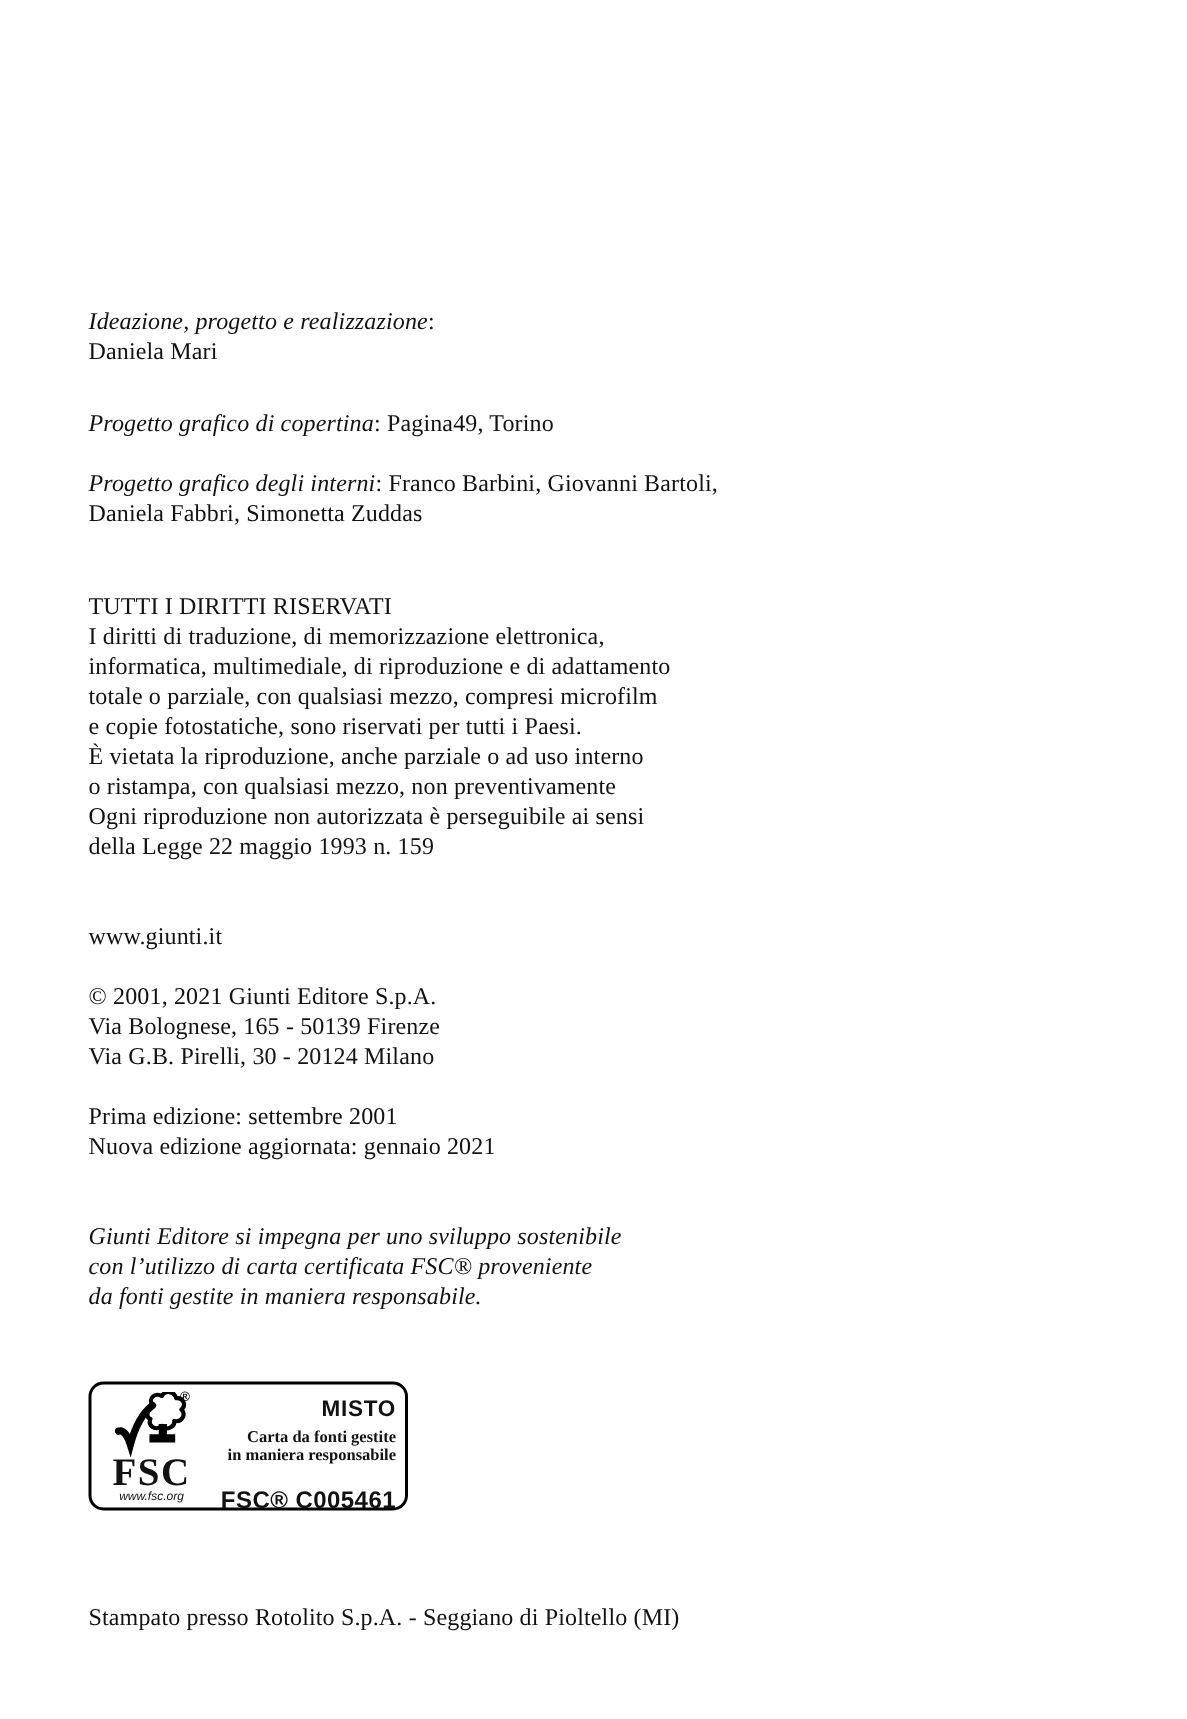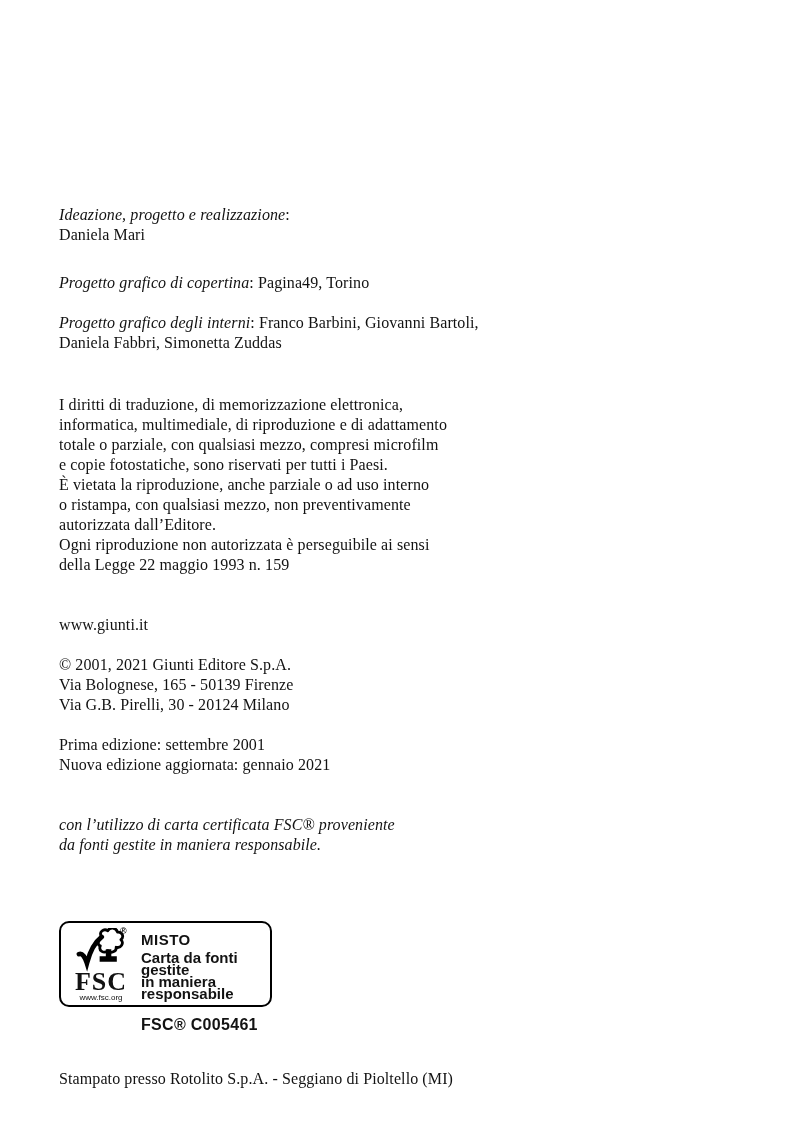--- a/index.html
+++ b/index.html
@@ -19,24 +19,24 @@
   .fsc-box {
     position:absolute; left:59px; top:921px;
     width:213px; height:86px;
     border:2px solid #000; border-radius:10px;
     background:#fff; display:flex;
   }
   .fsc-left { width:80px; position:relative; text-align:center; padding-top:5px; }
   .fsc-logo { display:block; margin:0 auto; }
   .fsc-reg { position:absolute; left:59px; top:3px; font-family:"Liberation Sans", sans-serif; font-size:9px; font-weight:bold; }
   .fsc-brand { font-family:"Liberation Serif", serif; font-weight:bold; font-size:26px; line-height:22px; letter-spacing:1px; margin-top:-1px; }
-  .fsc-url { font-family:"Liberation Sans", sans-serif; font-size:8px; line-height:10px; }
-  .fsc-right { flex:1; text-align:left; font-family:"Liberation Sans", sans-serif; font-weight:bold; padding-top:9px; padding-right:6px; }
+  .fsc-url { font-family:"Liberation Sans", sans-serif; font-size:8px; line-height:10px;font-style:italic; }
+  .fsc-right { flex:1; text-align:right; font-family:"Liberation Sans", sans-serif; font-weight:bold; padding-top:9px; padding-right:6px; }
   .fsc-type { font-size:15px; letter-spacing:0.5px; line-height:16px; }
-  .fsc-desc { font-size:15px; line-height:12px; margin-top:4px; }
+  .fsc-desc { font-size:11px; line-height:12px; margin-top:4px;font-family:Liberation Serif, serif; }
   .fsc-code { font-size:16px; line-height:18px; margin-top:16px; letter-spacing:0.3px; }
 </style>
 </head>
 <body>
 
 <div class="page">
 
   <section class="block" style="top:205px">
     <div class="line"><span class="it">Ideazione, progetto e realizzazione</span><span>:</span></div>
     <div class="line">Daniela Mari</div>
@@ -45,47 +45,48 @@
   <section class="block" style="top:273px">
     <div class="line"><span class="it">Progetto grafico di copertina</span><span>:</span> <span>Pagina49, Torino</span></div>
   </section>
 
   <section class="block" style="top:313px">
     <div class="line"><span class="it">Progetto grafico degli interni</span><span>:</span> <span>Franco Barbini, Giovanni Bartoli,</span></div>
     <div class="line">Daniela Fabbri, Simonetta Zuddas</div>
   </section>
 
   <section class="block" style="top:395px">
+    <div class="line">TUTTI I DIRITTI RISERVATI</div>
     <div class="line">I diritti di traduzione, di memorizzazione elettronica,</div>
     <div class="line">informatica, multimediale, di riproduzione e di adattamento</div>
     <div class="line">totale o parziale, con qualsiasi mezzo, compresi microfilm</div>
     <div class="line">e copie fotostatiche, sono riservati per tutti i Paesi.</div>
     <div class="line">È vietata la riproduzione, anche parziale o ad uso interno</div>
     <div class="line">o ristampa, con qualsiasi mezzo, non preventivamente</div>
-    <div class="line">autorizzata dall’Editore.</div>
     <div class="line">Ogni riproduzione non autorizzata è perseguibile ai sensi</div>
     <div class="line">della Legge 22 maggio 1993 n. 159</div>
   </section>
 
   <section class="block" style="top:615px">
     <div class="line">www.giunti.it</div>
   </section>
 
   <section class="block" style="top:655px">
     <div class="line">© 2001, 2021 Giunti Editore S.p.A.</div>
     <div class="line">Via Bolognese, 165 - 50139 Firenze</div>
     <div class="line">Via G.B. Pirelli, 30 - 20124 Milano</div>
   </section>
 
   <section class="block" style="top:735px">
     <div class="line">Prima edizione: settembre 2001</div>
     <div class="line">Nuova edizione aggiornata: gennaio 2021</div>
   </section>
 
   <section class="block it" style="top:815px">
+    <div class="line">Giunti Editore si impegna per uno sviluppo sostenibile</div>
     <div class="line">con l’utilizzo di carta certificata FSC® proveniente</div>
     <div class="line">da fonti gestite in maniera responsabile.</div>
   </section>
 
   <div class="fsc-box">
     <div class="fsc-left">
       <svg class="fsc-logo" width="50" height="44" viewBox="0 0 72 64">
         <path d="M4 38 C9 36 13 43 15.5 51 C20 34 28 20 37 13" fill="none" stroke="#000" stroke-width="7" stroke-linecap="round"></path>
         <path d="M37 13 C32 6 40 0 46 4 C49 -2 58 -1 60 6 C67 5 70 13 65 17 C70 22 65 30 58 28 C59 34 50 38 46 33 C40 38 32 33 35 26 C30 25 32 16 37 13 Z" fill="none" stroke="#000" stroke-width="4" stroke-linejoin="round"></path>
         <path d="M43 31 h8 v10 h8 v8 H34 v-8 h9 z" fill="#000"></path>

